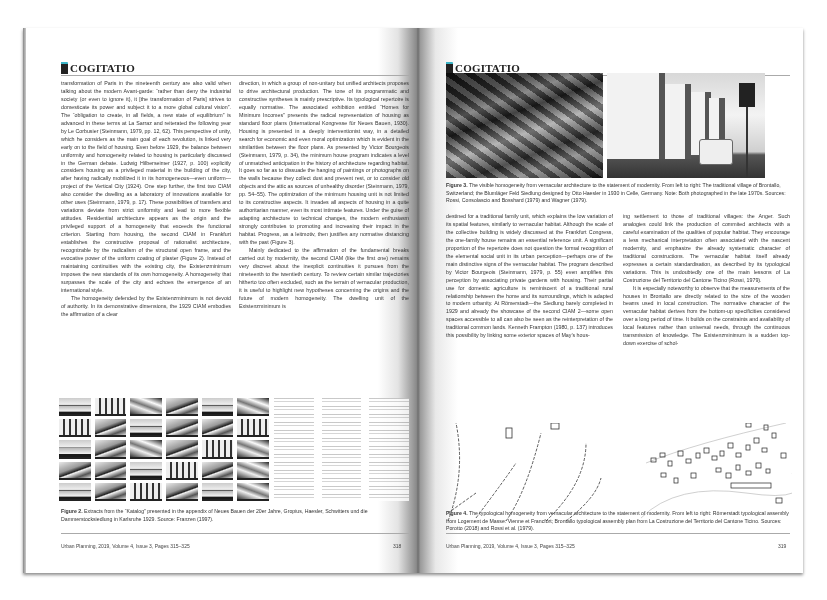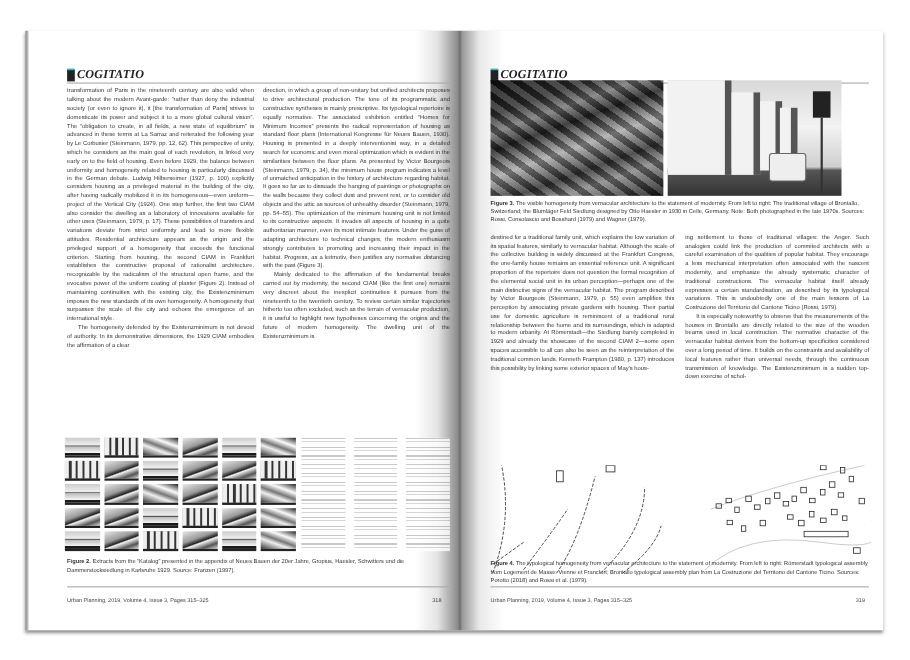--- a/index.html
+++ b/index.html
@@ -4,21 +4,21 @@
 <style>
   html,body{margin:0;padding:0;}
   body{width:827px;height:600px;background:#ffffff;position:relative;overflow:hidden;font-family:"Liberation Sans",sans-serif;}
   .book{position:absolute;left:23px;top:28px;width:780px;height:545px;background:#fff;box-shadow:0 2px 3px rgba(0,0,0,.45);}
   .book:before{content:"";position:absolute;left:0;top:0;bottom:0;width:3px;background:linear-gradient(90deg,#888,#ccc);}
   .spine{position:absolute;left:355px;top:0;width:80px;height:100%;
     background:linear-gradient(90deg,rgba(255,255,255,0) 0%,rgba(200,200,200,.5) 25%,#8a8a8a 48%,#6e6e6e 50%,#9a9a9a 53%,rgba(210,210,210,.5) 72%,rgba(255,255,255,0) 100%);}
   .page{position:absolute;top:0;height:100%;}
   .page.left{left:0;width:395px;}
   .page.right{left:395px;width:385px;}
-  .logo{position:absolute;top:34px;display:flex;align-items:flex-start;gap:2px;font-style:italic;}
+  .logo{position:absolute;top:34px;display:flex;align-items:flex-start;gap:2px;}
   .page.left .logo{left:38px;}
   .page.right .logo{left:28px;}
   .logo-icon{width:7px;height:10px;background:#222;position:relative;border-top:2px solid #3bb5c8;border-radius:0 1px 0 0;}
   .logo-text{font-family:"Liberation Serif",serif;font-size:11px;font-weight:bold;letter-spacing:.2px;color:#222;}
   .header-rule{position:absolute;top:47px;height:1px;background:#aaa;}
   .page.left .header-rule{left:38px;width:348px;}
   .page.right .header-rule{left:28px;width:344px;}
   .col{position:absolute;font-size:5.3px;line-height:7.95px;color:#333;text-align:justify;hyphens:auto;}
   .col p{margin:0;}
   .col p.indent{text-indent:10px;}

